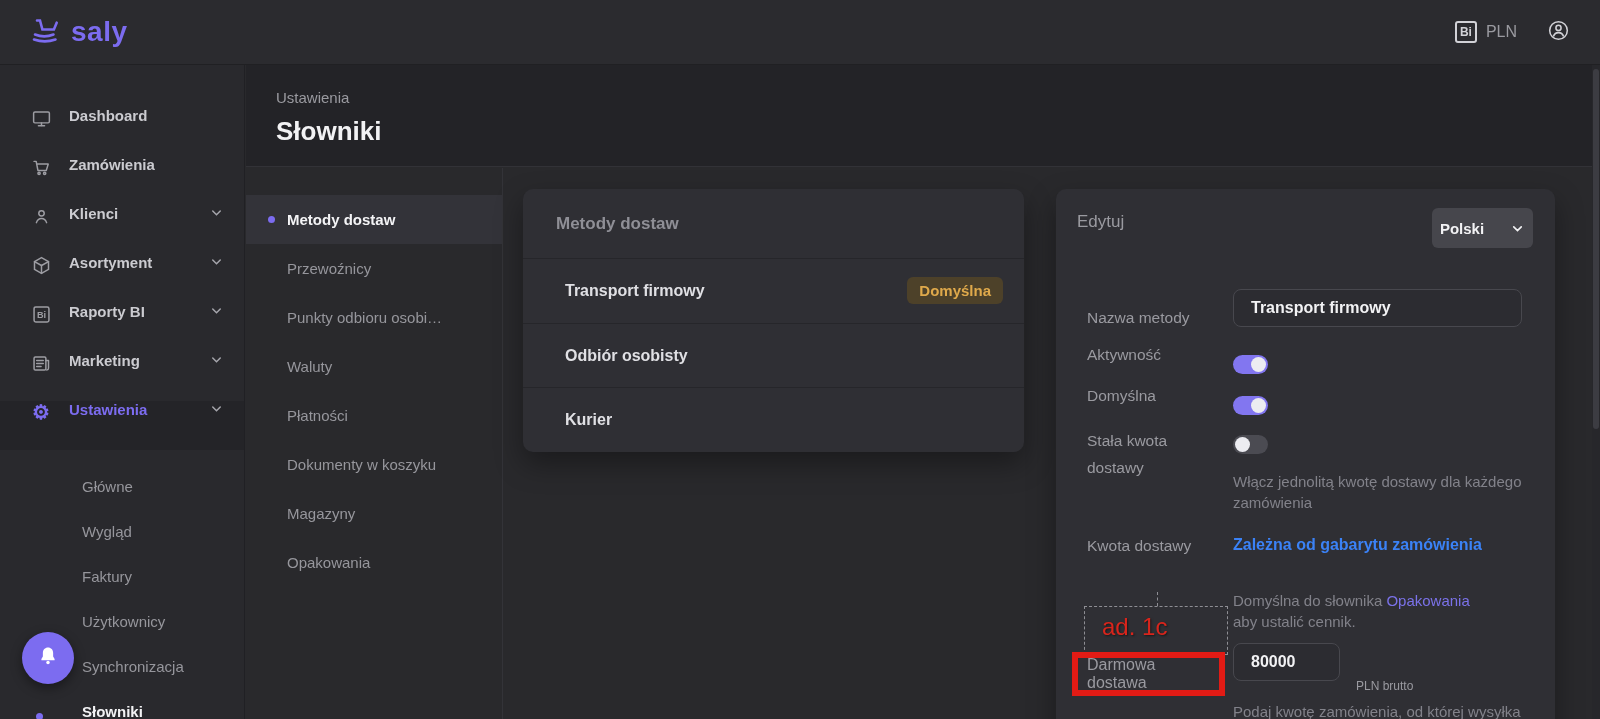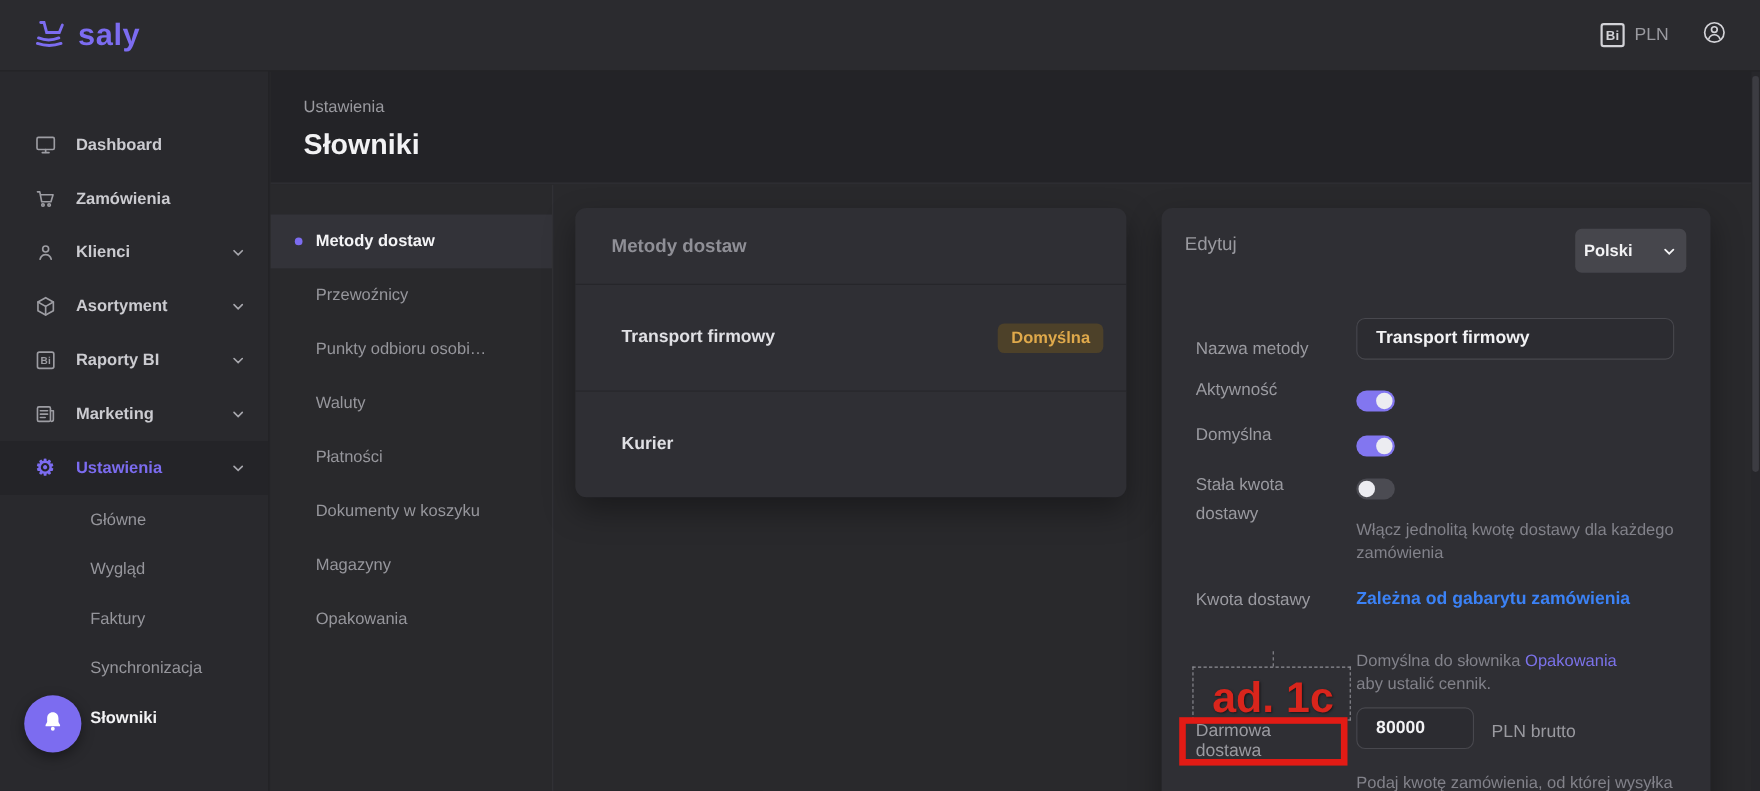--- a/index.html
+++ b/index.html
@@ -19,28 +19,28 @@
   .logo{display:flex;align-items:center;gap:7px;}
   .logo-text{color:var(--accent);font-size:28px;font-weight:bold;letter-spacing:.5px;}
   .topbar-right{display:flex;align-items:center;gap:30px;}
   .currency{display:flex;align-items:center;gap:9px;color:#9a9aa0;font-size:16px;}
   .bi-badge{width:22px;height:22px;border:2px solid #d2d2d7;border-radius:3px;color:#d2d2d7;
     font-weight:bold;font-size:12px;display:flex;align-items:center;justify-content:center;}
 
   
   .sidebar{position:absolute;left:0;top:65px;width:245px;height:654px;background:#29292d;
     border-right:1px solid #202024;padding-top:42px;}
-  .side-item{height:49px;display:flex;align-items:center;gap:17px;padding:0 20px 0 30px;
+  .side-item{height:49px;display:flex;align-items:flex-start;gap:17px;padding:0 20px 0 30px;
     color:#cbcbd0;font-size:15px;font-weight:bold;cursor:pointer;}
   .side-item .s-icon{width:22px;height:22px;display:flex;align-items:center;justify-content:center;color:#9d9da3;}
   .side-item.active{color:var(--accent);background:#242428;}
   .side-item.active .s-icon{color:var(--accent);}
   .side-item .grow{flex:1;}
   .side-item .chev{color:#a6a6ac;display:flex;}
-  .sub-item{height:45px;display:flex;align-items:center;padding-left:82px;color:#96969c;
+  .sub-item{height:45px;display:flex;align-items:flex-end;padding-left:82px;color:#96969c;
     font-size:15px;position:relative;cursor:pointer;}
   .sub-item.active{color:#f2f2f4;font-weight:bold;}
   .sub-item .dot{position:absolute;left:36px;width:7px;height:7px;border-radius:50%;background:var(--accent);}
   .fab{position:absolute;left:22px;top:632px;width:52px;height:52px;border-radius:50%;
     background:var(--accent);display:flex;align-items:center;justify-content:center;
     box-shadow:0 4px 12px rgba(0,0,0,.4);z-index:5;}
 
   
   .pagehead{position:absolute;left:246px;top:65px;width:1354px;height:102px;background:#232327;
     border-bottom:1px solid #323237;padding:24px 0 0 30px;}
@@ -85,27 +85,27 @@
   .toggle{display:inline-block;width:35px;height:19px;border-radius:10px;background:#4b4b52;
     position:relative;cursor:pointer;}
   .toggle .knob{position:absolute;left:2px;top:2px;width:15px;height:15px;border-radius:50%;
     background:#ececf1;transition:none;}
   .toggle.on{background:#8276f0;}
   .toggle.on .knob{left:18px;}
 
   
   .dash-box{left:28px;top:417px;width:144px;height:49px;border:1px dashed #8e8e94;}
   .dash-stub{left:101px;top:403px;width:0;height:14px;border-left:1px dashed #8e8e94;}
-  .annot{left:46px;top:424px;color:var(--red);font-size:39px;font-weight:bold;
+  .annot{left:46px;top:424px;color:var(--red);font-size:24px;font-weight:normal;
     text-shadow:1px 1px 2px rgba(0,0,0,.5);}
   .red-box{left:16px;top:463px;width:153px;height:44px;border:6px solid #e21b15;
     display:flex;align-items:center;padding-left:9px;}
   .red-box .ep-label{font-size:16px;}
   .ep-free-input{left:177px;top:454px;width:107px;height:38px;}
-  .ep-suffix{left:300px;top:460px;color:#9a9aa0;font-size:16px;line-height:34px;}
+  .ep-suffix{left:300px;top:480px;color:#9a9aa0;font-size:12px;line-height:34px;}
   .ep-bottom-hint{left:177px;top:512px;width:330px;}
 
   
   .scrollbar{position:absolute;right:0;top:65px;width:8px;height:654px;background:#27272b;}
   .scrollbar .thumb{position:absolute;left:1px;top:4px;width:6px;height:360px;border-radius:3px;background:#3c3c42;}
 </style>
 </head>
 <body>
 
 <div class="stage">
@@ -249,20 +249,24 @@
         <div class="sub-item">
 
           <span>Wygląd</span>
         </div>
         <div class="sub-item">
 
           <span>Faktury</span>
         </div>
         <div class="sub-item">
 
+          <span>Użytkownicy</span>
+        </div>
+        <div class="sub-item">
+
           <span>Synchronizacja</span>
         </div>
         <div class="sub-item active">
           <span class="dot"></span>
           <span>Słowniki</span>
         </div>
       </div>
   </nav>
 
   <div class="fab">
@@ -319,20 +323,24 @@
 
   <section class="card card-methods">
     <div class="cm-head">Metody dostaw</div>
     <div style="display:flex;flex-direction:column;flex:1;">
 
     <div class="m-row">
           <span class="m-label">Transport firmowy</span>
           <span class="badge">Domyślna</span>
         </div>
         <div class="m-row">
+          <span class="m-label">Odbiór osobisty</span>
+
+        </div>
+        <div class="m-row">
           <span class="m-label">Kurier</span>
 
         </div>
       </div>
   </section>
 
   <section class="card card-edit">
     <div class="abs ep-title">Edytuj</div>
     <button class="abs ep-lang">
       <span>Polski</span>

